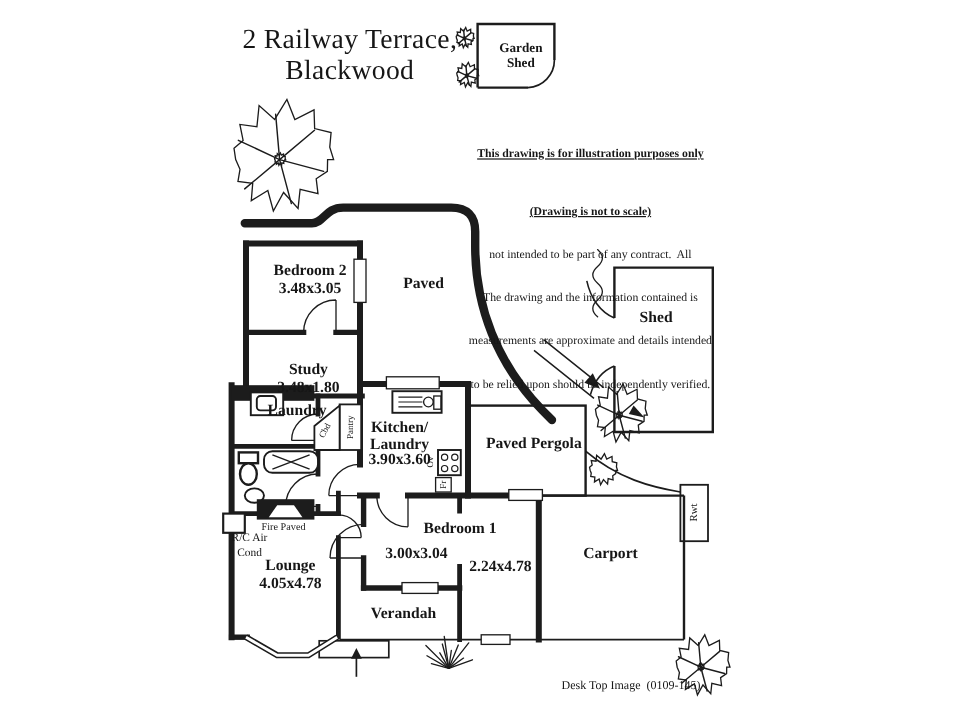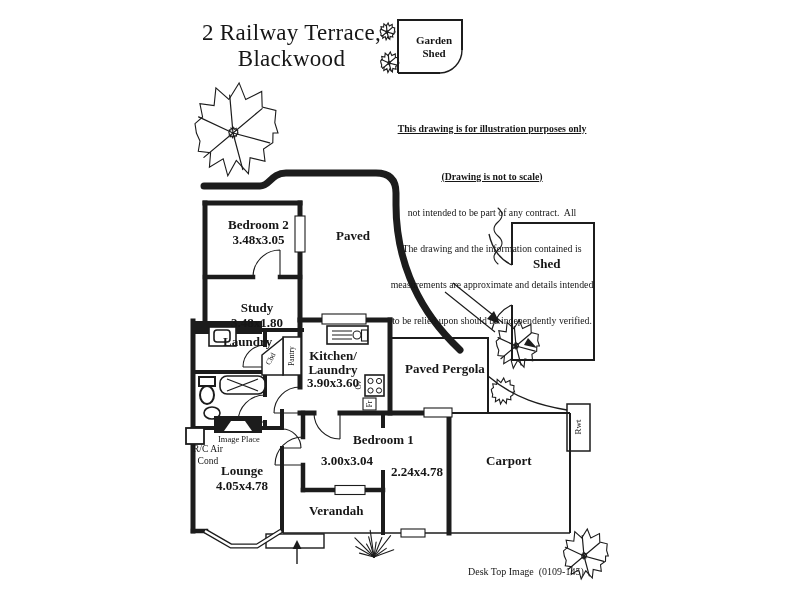--- a/index.html
+++ b/index.html
@@ -238,21 +238,21 @@
   <div class="lbl vert" style="left:359px;top:385px;">Ov</div>
   <div class="lbl vert" style="left:369.5px;top:404px;">Fr</div>
   <div class="lbl vert rwt" style="left:578px;top:427px;">Rwt</div>
 
   <div class="lbl" style="left:353px;top:432px;">Bedroom 1</div>
   <div class="lbl" style="left:321px;top:453px;">3.00x3.04</div>
   <div class="lbl" style="left:391px;top:464px;">2.24x4.78</div>
 
   <div class="lbl" style="left:486px;top:453px;">Carport</div>
 
-  <div class="lbl tiny" style="left:218px;top:434px;">Image Place</div>
+  <div class="lbl tiny" style="left:218px;top:434px;">Fire Paved</div>
 
   <div class="lbl sm" style="left:193px;top:443px;"><span>R/C Air</span><br><span>Cond</span></div>
 
   <div class="lbl" style="left:216px;top:463px;"><span>Lounge</span><br><span>4.05x4.78</span></div>
 
   <div class="lbl" style="left:309px;top:503px;">Verandah</div>
 
   <div class="lbl credit" style="left:468px;top:564px;">Desk Top Image  (0109-145)</div>
 </div>
 

